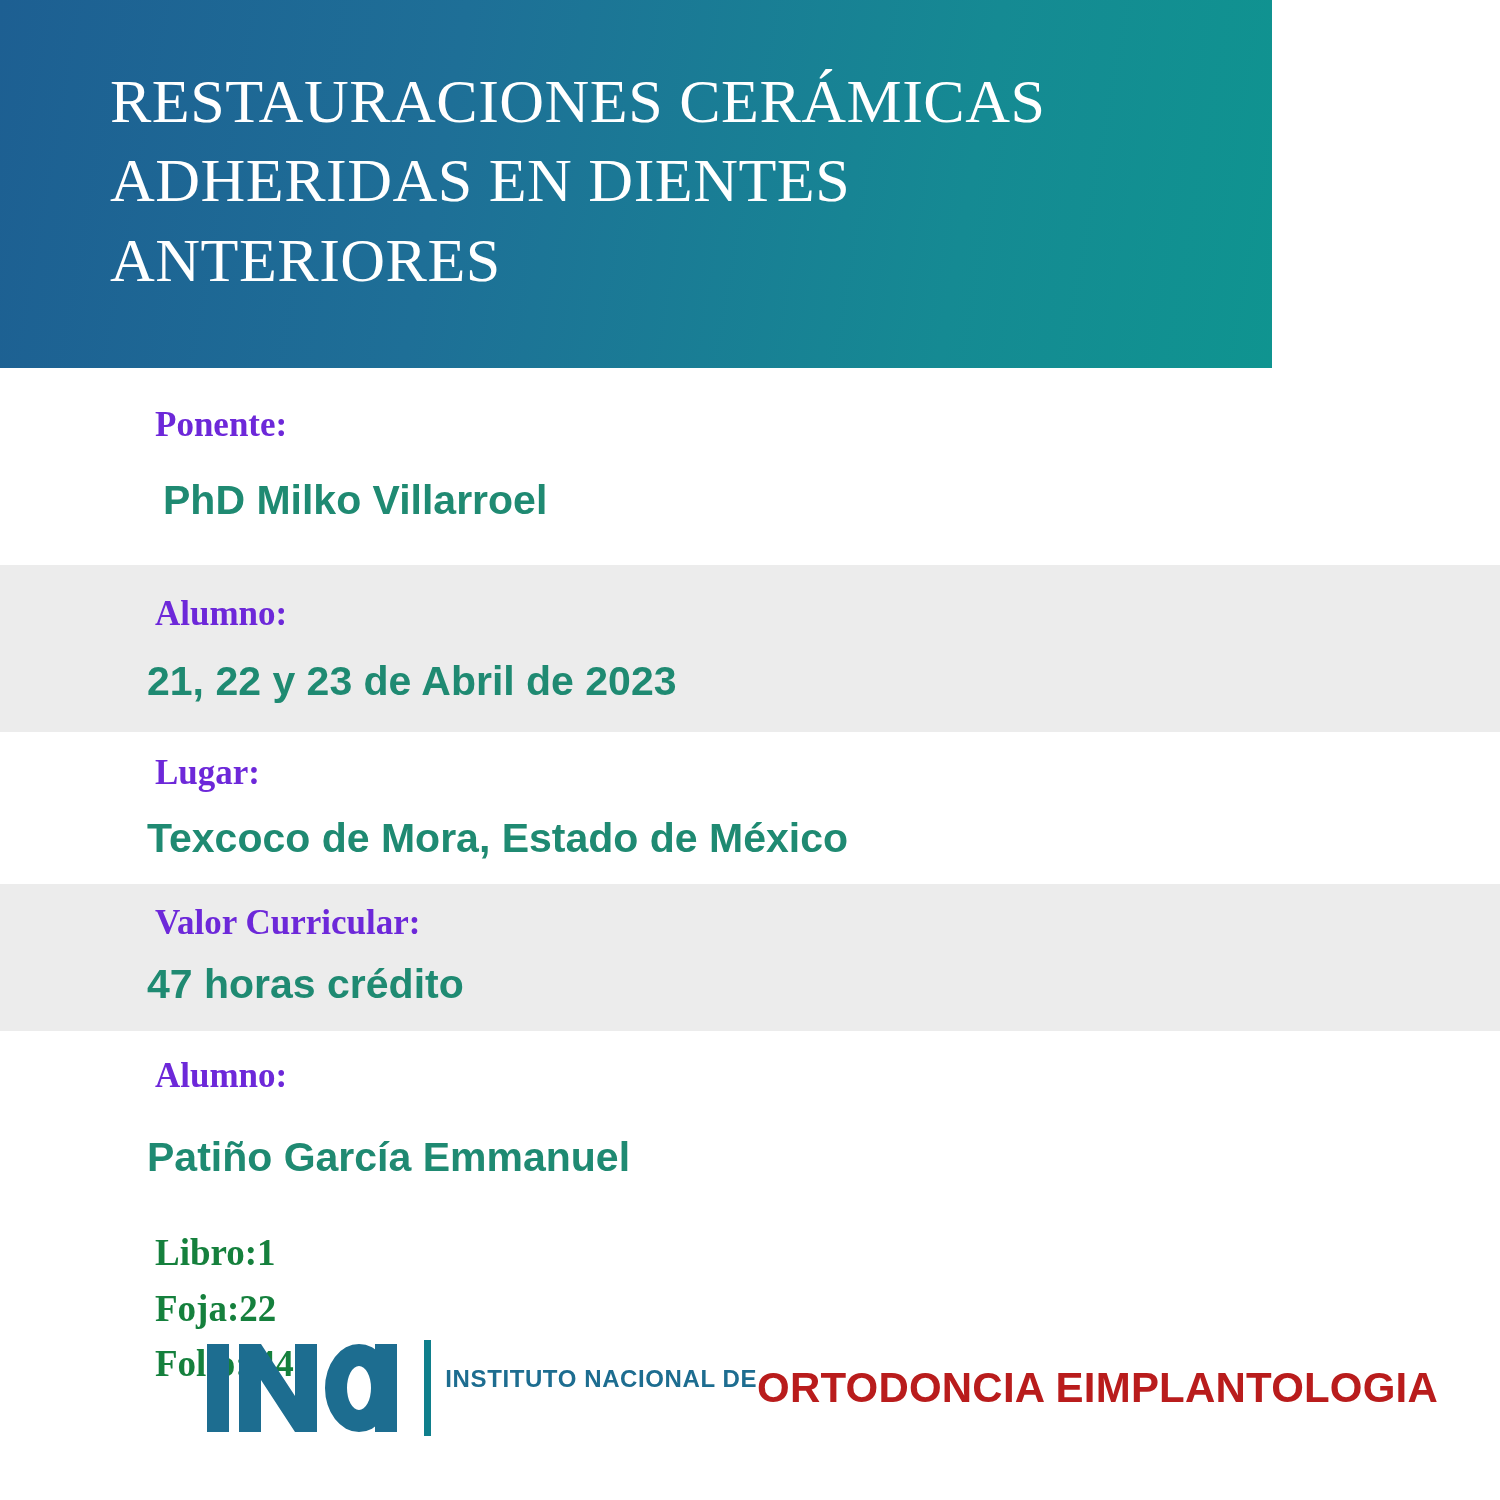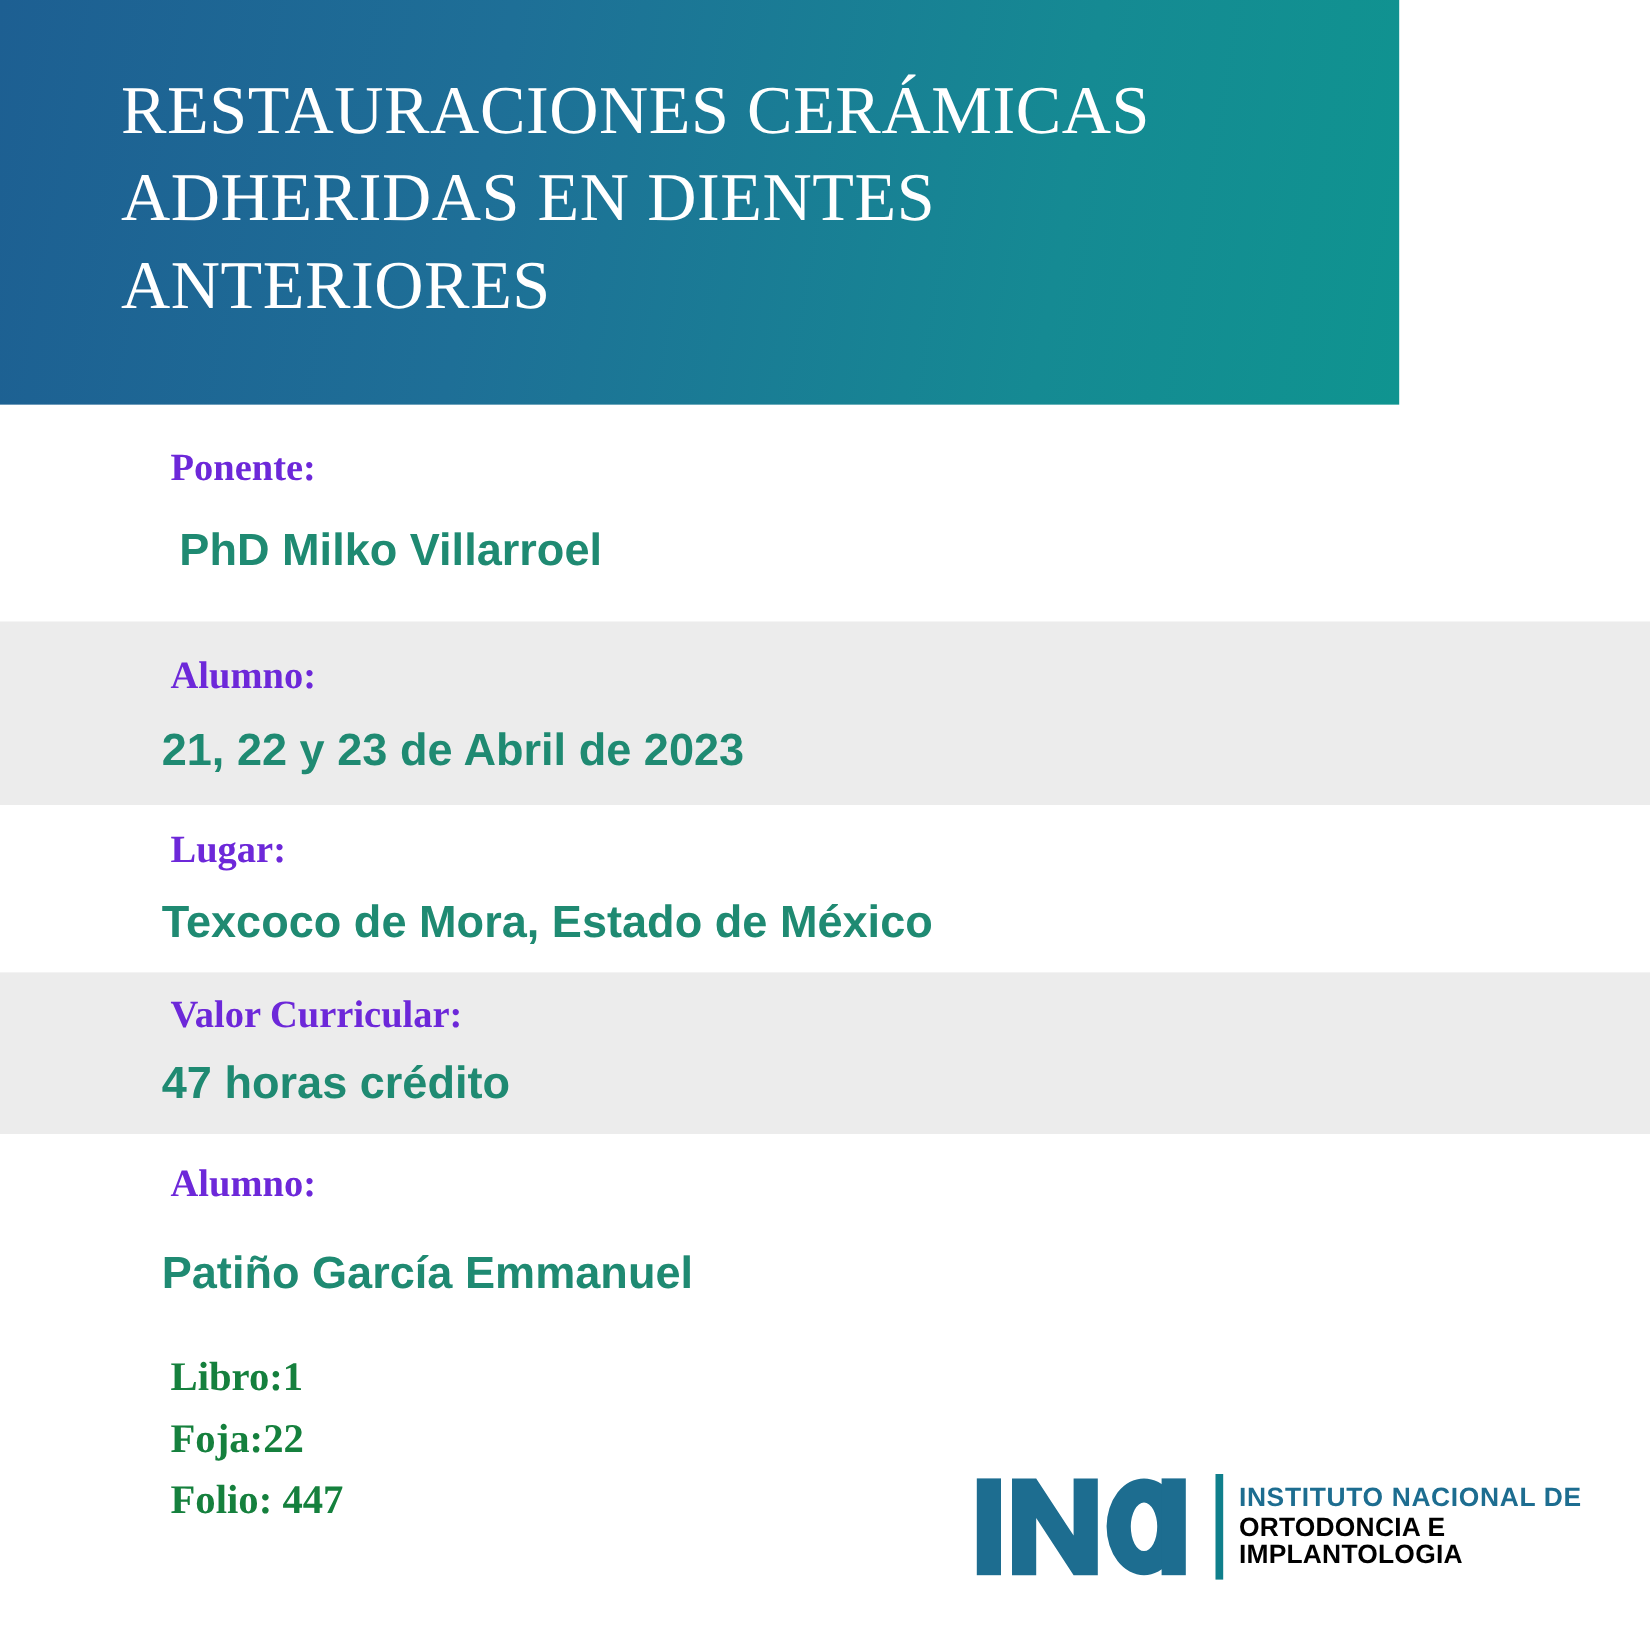--- a/index.html
+++ b/index.html
@@ -118,38 +118,37 @@
     display: block;
   }
   .logo-bar {
     width: 7px;
     height: 96px;
     background: #0f7f8c;
     margin: 0 14px 0 4px;
   }
   .logo-text {
     display: flex;
-    flex-direction: column;
     justify-content: center;
   }
   .logo-text .l1 {
     font-family: "Liberation Sans", sans-serif;
     font-weight: bold;
     font-size: 24px;
     letter-spacing: 0.6px;
     color: #1d6d90;
     line-height: 1.12;
   }
   .logo-text .l2,
   .logo-text .l3 {
     font-family: "Liberation Sans", sans-serif;
     font-weight: bold;
-    font-size: 24px;
+    font-size: 42px;
     letter-spacing: 0.2px;
-    color: #000000;
+    color: #b91c1c;
     line-height: 1.06;
   }
 </style>
 </head>
 <body>
 
 <div class="page">
 
   <div class="header">
     <h1 class="header-title">RESTAURACIONES CERÁMICAS ADHERIDAS EN DIENTES ANTERIORES</h1>

